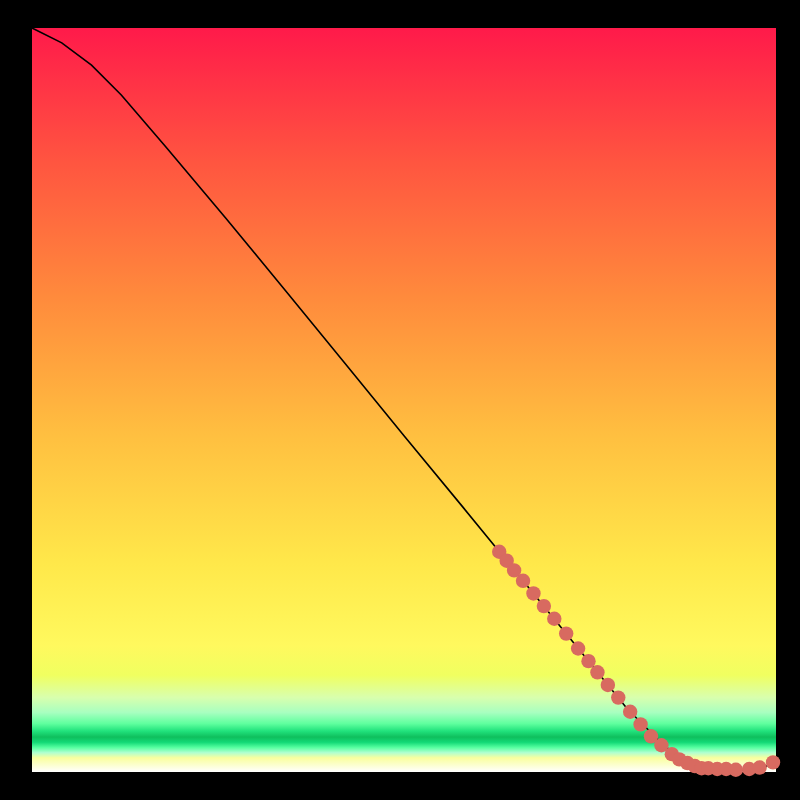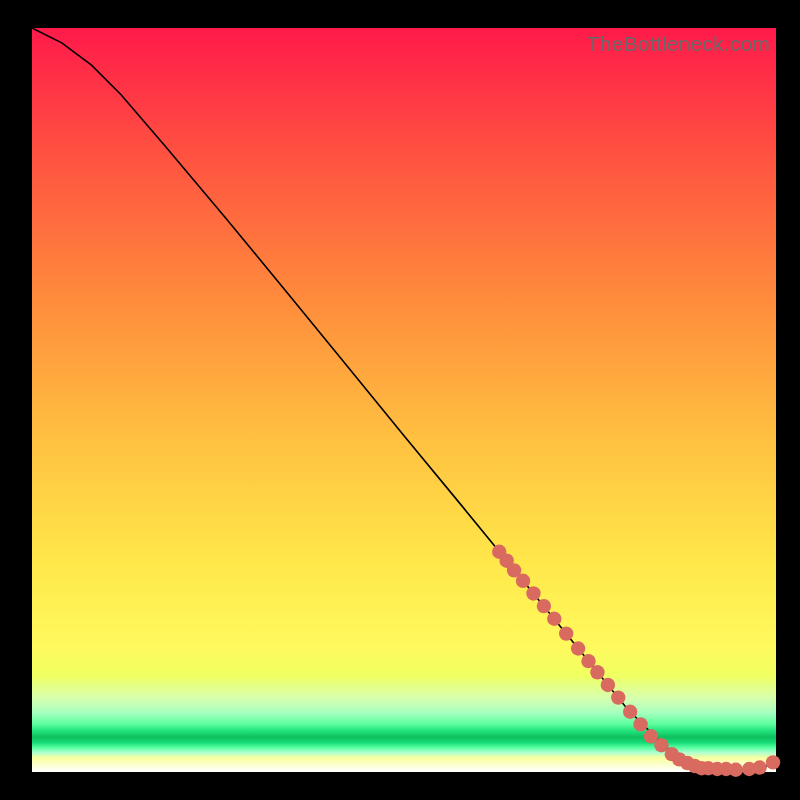--- a/index.html
+++ b/index.html
@@ -63,21 +63,20 @@
   }
   .marker {
     fill: #d86a60;
     stroke: none;
   }
 </style>
 </head>
 <body>
 
 <div class="frame">
-  <div class="watermark">TheBottleneck.com</div>
   <svg class="plot" viewBox="0 0 744 744">
     <path id="curve-path" class="curve" d="M0.00 0.00 L29.76 14.88 L59.52 37.20 L89.28 66.96 L133.92 119.04 L193.44 189.72 L252.96 261.89 L312.48 334.80 L372.00 407.71 L431.52 479.88 L491.04 552.79 L550.56 625.70 L595.20 680.76 L632.40 717.96 L654.72 733.58 L669.60 739.54 L684.48 741.77 L699.36 742.51 L714.24 742.51 L729.12 741.02 L744.00 732.84"></path>
     <g id="marker-layer">
         <circle cx="467.23" cy="523.78" r="7.2" class="marker"></circle>
         <circle cx="474.67" cy="532.70" r="7.2" class="marker"></circle>
         <circle cx="482.11" cy="542.38" r="7.2" class="marker"></circle>
         <circle cx="491.04" cy="552.79" r="7.2" class="marker"></circle>
         <circle cx="501.46" cy="565.44" r="7.2" class="marker"></circle>
         <circle cx="511.87" cy="578.09" r="7.2" class="marker"></circle>
         <circle cx="522.29" cy="590.74" r="7.2" class="marker"></circle>

